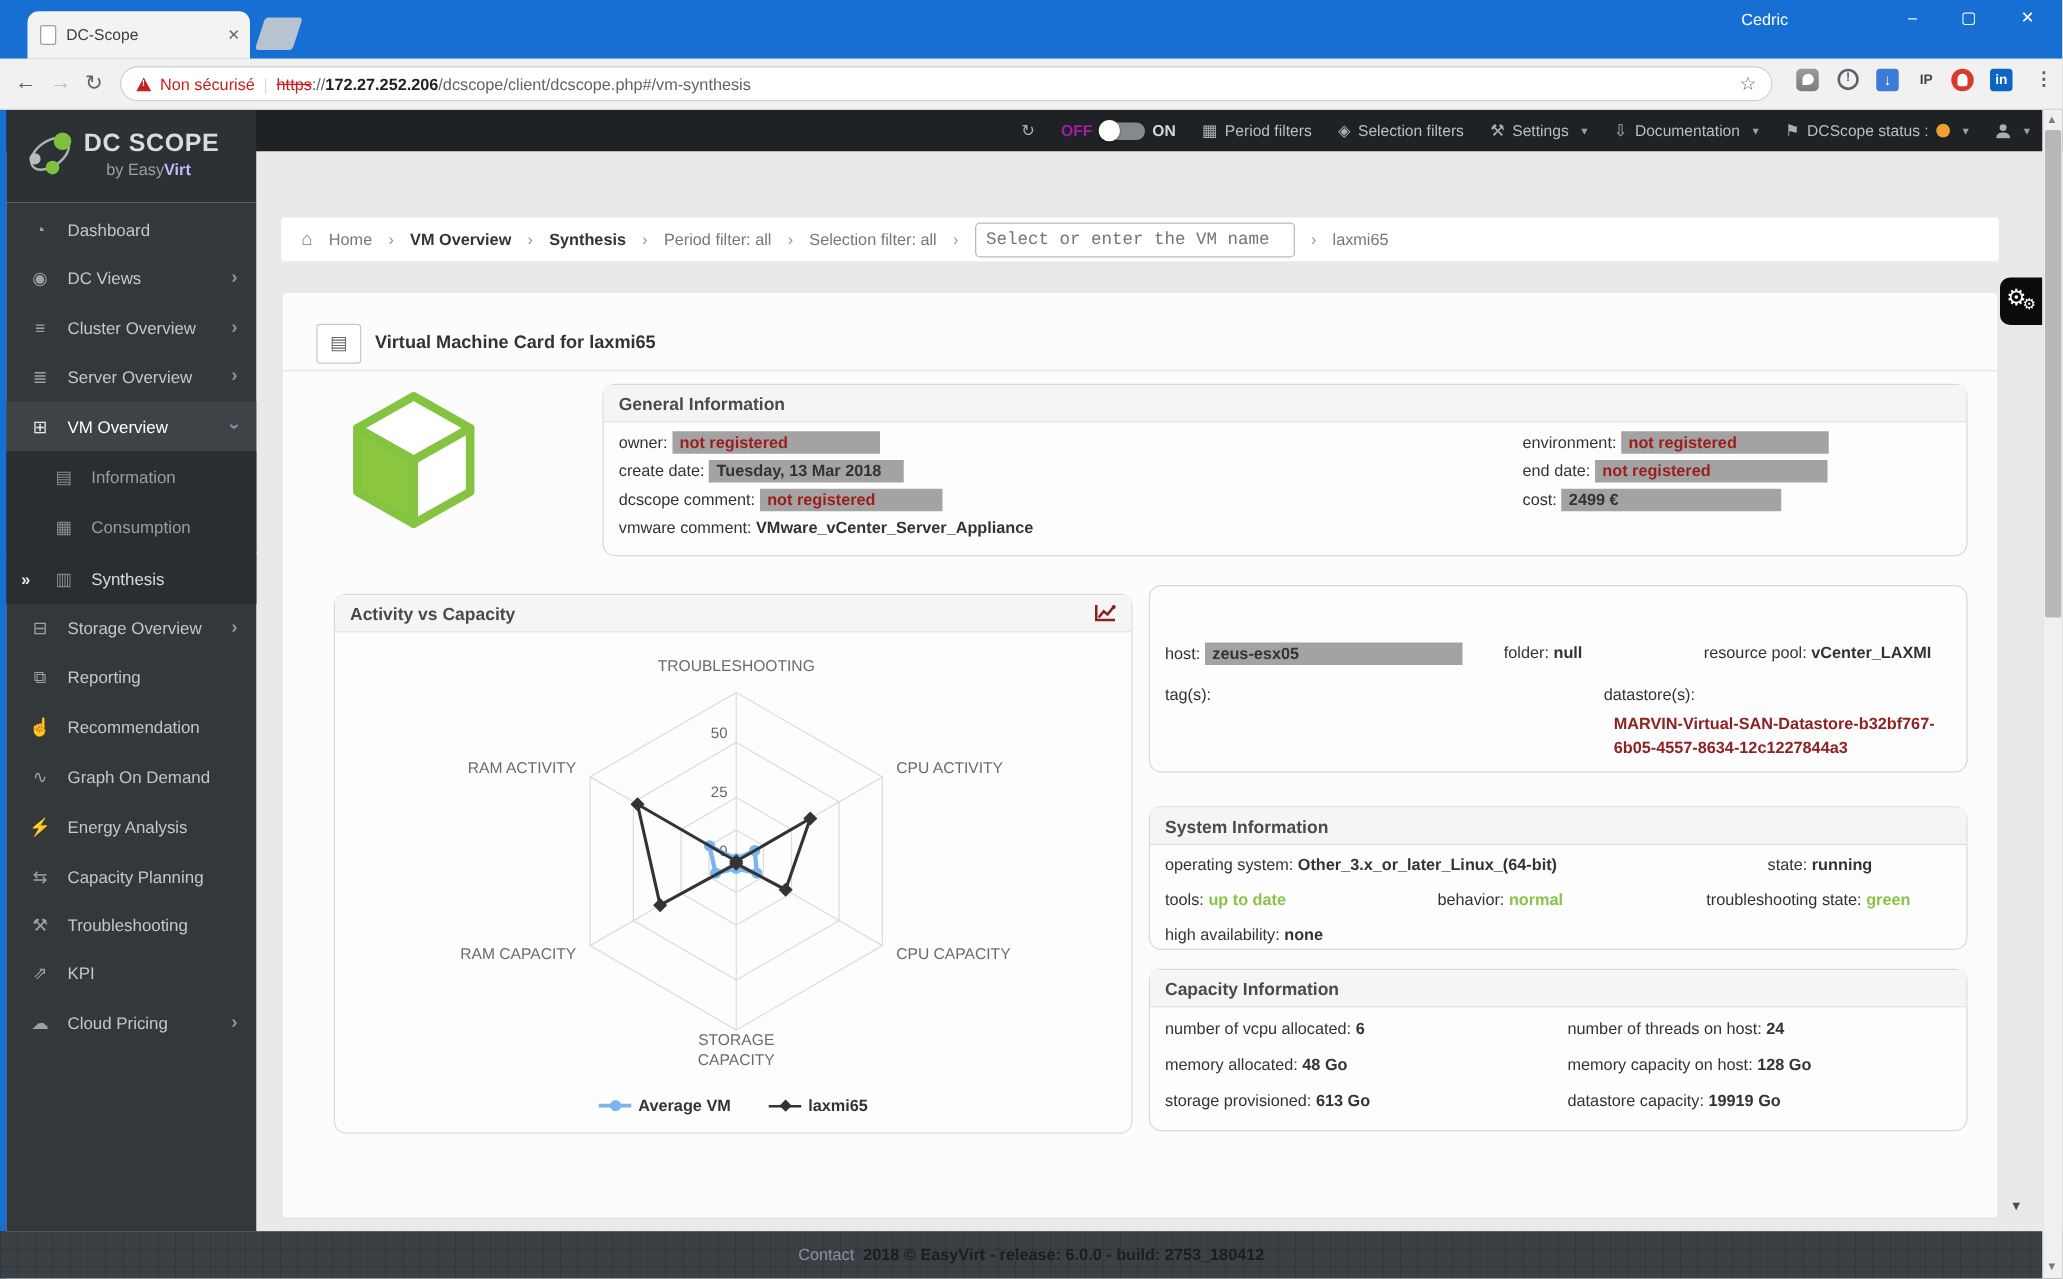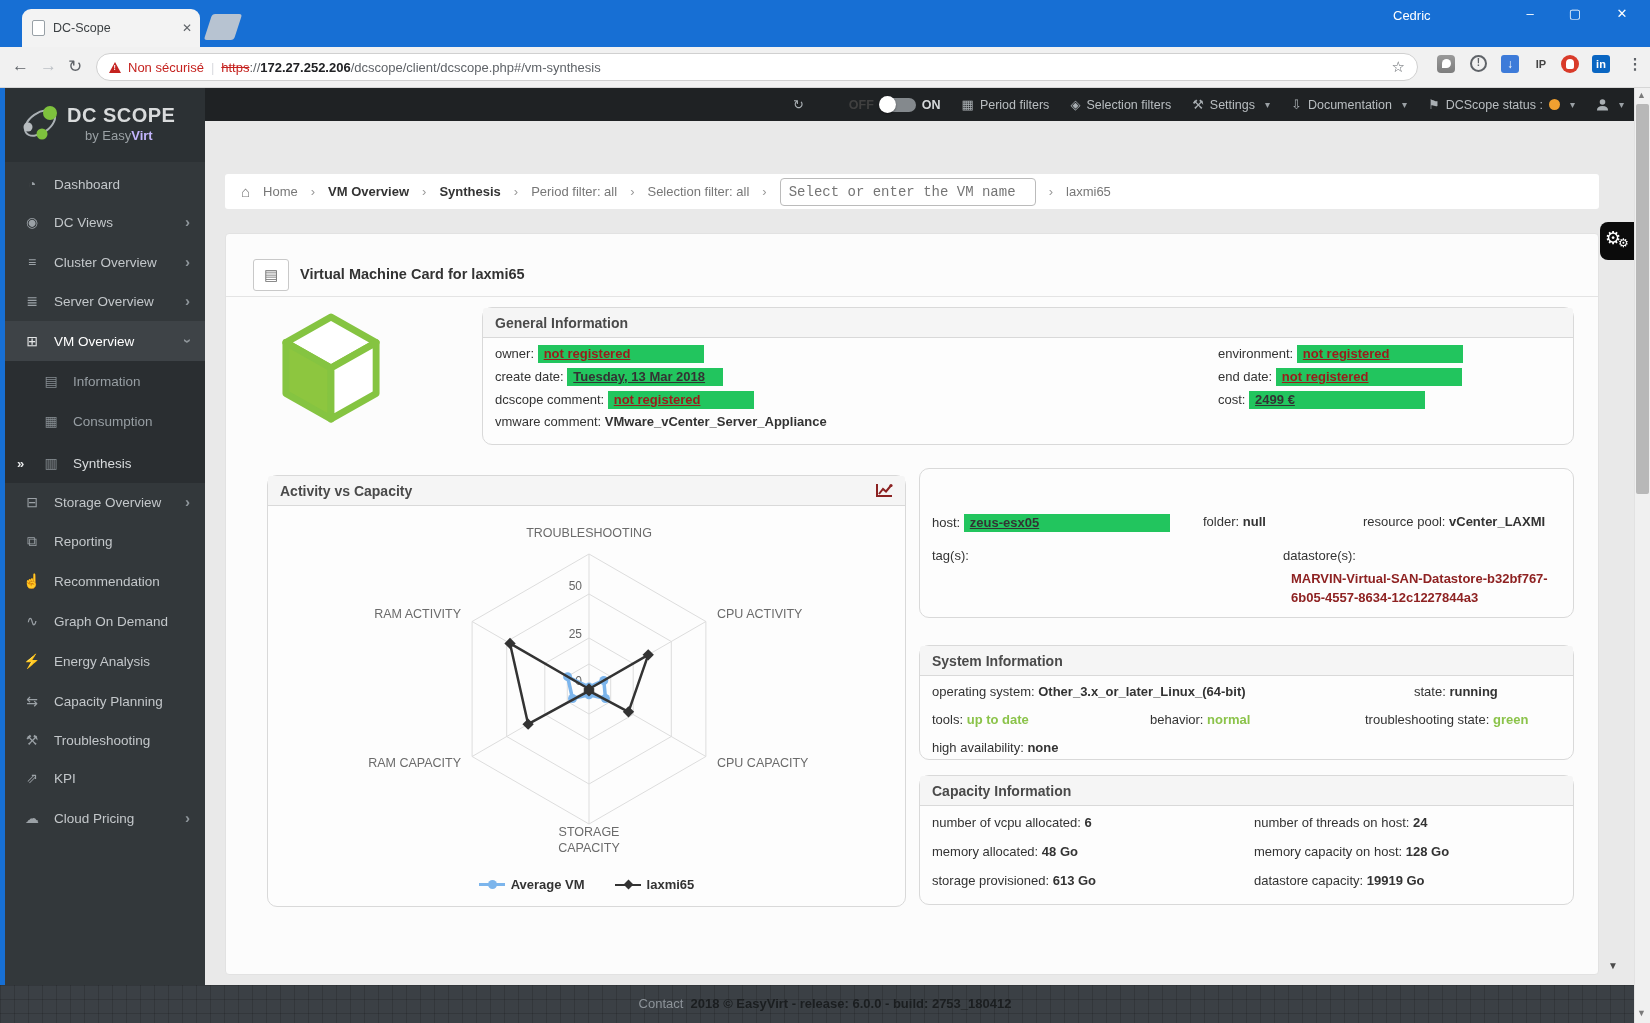--- a/index.html
+++ b/index.html
@@ -33,21 +33,21 @@
   .ext-dl{background:#3d7bd9;border-radius:3px;color:#fff;font-size:12px;}
   .ext-ip{font-weight:bold;font-size:11px;color:#444;letter-spacing:0;}
   .ext-red{background:#d93b2a;border-radius:50%;}
   .ext-red i{display:block;width:8px;height:10px;background:#fff;border-radius:4px 4px 2px 2px;margin:4px auto;}
   .ext-li{background:#0a66c2;border-radius:3px;color:#fff;font-weight:bold;font-size:11px;}
   
   .appbar{left:0;top:88px;width:1650px;height:33px;background:#1f2224;}
   .appbar-items{right:26px;top:88px;height:33px;display:flex;align-items:center;gap:21px;color:#b9bec1;font-size:12.5px;}
   .appbar-items .grp{display:flex;align-items:center;gap:6px;}
   .ticon{font-size:13px;color:#a9afb3;}
-  .off{color:#404040;font-weight:bold;margin-left:24px;}
+  .off{color:#a21caf;font-weight:bold;}
   .on{color:#d5d8da;font-weight:bold;}
   .toggle{width:36px;height:14px;background:#84898d;border-radius:8px;position:relative;}
   .knob{position:absolute;left:-1px;top:-2px;width:17px;height:17px;background:#fff;border-radius:50%;box-shadow:0 1px 2px rgba(0,0,0,.4);}
   .caret::after{content:"▾";font-size:10px;color:#9aa0a4;margin-left:4px;}
   .status-dot{width:11px;height:11px;border-radius:50%;display:inline-block;}
   .user-ic{width:13px;height:13px;}
   
   .logo{left:5px;top:88px;width:200px;height:74px;background:#2c3134;z-index:5;}
   .logo-name{left:62px;top:16px;color:#d9dbdc;font-size:20px;font-weight:bold;letter-spacing:.5px;}
   .logo-by{left:80px;top:40px;color:#9aa0a4;font-size:13px;}
@@ -73,21 +73,21 @@
   .cardhead-ic{left:253px;top:259px;width:34px;height:30px;border:1px solid #c9c9c9;border-radius:3px;text-align:center;line-height:30px;color:#6a6a6a;font-size:15px;background:#fff;}
   .cardhead-t{left:300px;top:266px;font-size:14.5px;font-weight:bold;color:#333;}
   .carddiv{left:226px;top:296px;width:1372px;height:1px;background:#e4e4e4;}
   .panel{background:#fdfdfd;border:1px solid #d9d9d9;border-radius:10px;box-sizing:border-box;}
   .phead{height:30px;background:#f5f5f5;border-bottom:1px solid #d9d9d9;border-radius:3px 3px 0 0;display:flex;align-items:center;padding:0 12px;box-sizing:border-box;font-size:14px;font-weight:bold;color:#4a4a4a;gap:8px;}
   .phead .ric{margin-left:auto;}
   .hist{color:#8a8a8a;font-size:15px;font-weight:normal;}
   .row{position:absolute;font-size:13px;color:#333;white-space:nowrap;}
   .lbl{color:#333;}
   .val{font-weight:bold;color:#333;}
-  .pill{background:#22c55e;padding:1px 10px 2px 6px;display:inline-block;text-decoration:underline;}
+  .pill{background:#a3a3a3;padding:1px 10px 2px 6px;display:inline-block;}
   .red{color:#9c1b1b;}
   .grn{color:#8bc34a;}
   .maroon{color:#8e2222;font-weight:bold;}
   .legend{position:absolute;left:0;bottom:14px;width:100%;display:flex;justify-content:center;gap:30px;font-size:13px;font-weight:bold;color:#333;}
   .lg{display:flex;align-items:center;gap:6px;}
   .lg .ln{width:26px;height:3px;position:relative;}
   .lg .ln i{position:absolute;left:9px;top:-3.5px;width:9px;height:9px;border-radius:50%;}
   .lg .ln em{position:absolute;left:10px;top:-3px;width:7px;height:7px;transform:rotate(45deg);}
   .geartab{left:1600px;top:222px;width:34px;height:38px;background:#0b0b0b;border-radius:8px 0 0 8px;z-index:30;color:#fff;}
   .geartab span{position:absolute;}

